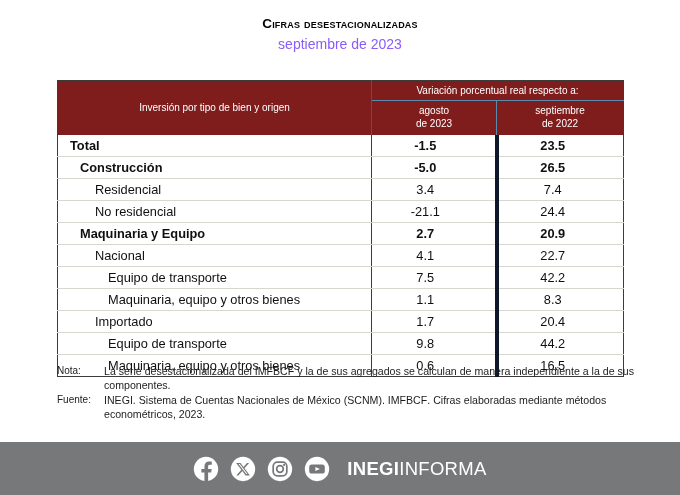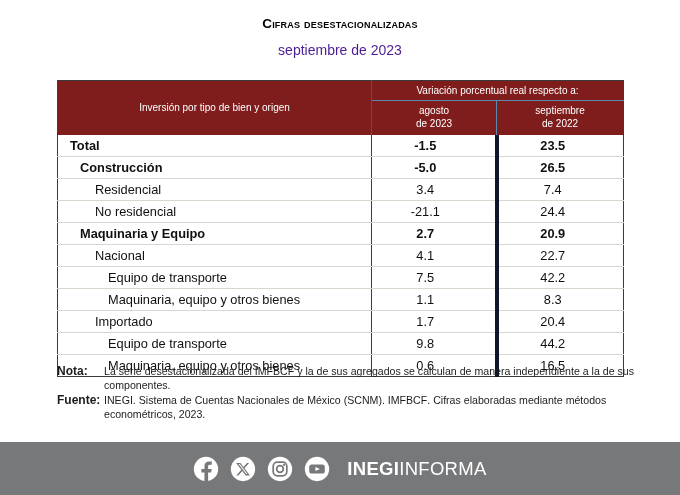--- a/index.html
+++ b/index.html
@@ -35,22 +35,22 @@
     font-variant: small-caps;
     letter-spacing: 0.2px;
     line-height: 1.3;
     margin-top: 2px;
     color: #000;
   }
   .title-date {
     font-size: 14px;
     font-weight: normal;
     line-height: 1.3;
-    margin-top: 8px;
-    color: #4c1d95;
+    margin-top: 2px;
+    color: #8b5cf6;
   }
 
   
   .table-wrap {
     position: absolute;
     left: 57px;
     top: 80px;
     width: 566px;
   }
   table.data {
@@ -125,22 +125,21 @@
     line-height: 1.33;
   }
   .note-row {
     display: flex;
     align-items: flex-start;
     margin-bottom: 1px;
   }
   .note-key {
     width: 47px;
     flex: 0 0 47px;
-    font-size: 12px;
-    font-weight: bold;
+    font-size: 10px;
   }
   .note-body { flex: 1; }
   .sc { font-variant: small-caps; }
 
   
   .footer {
     position: absolute;
     left: 0;
     bottom: 0;
     width: 680px;

